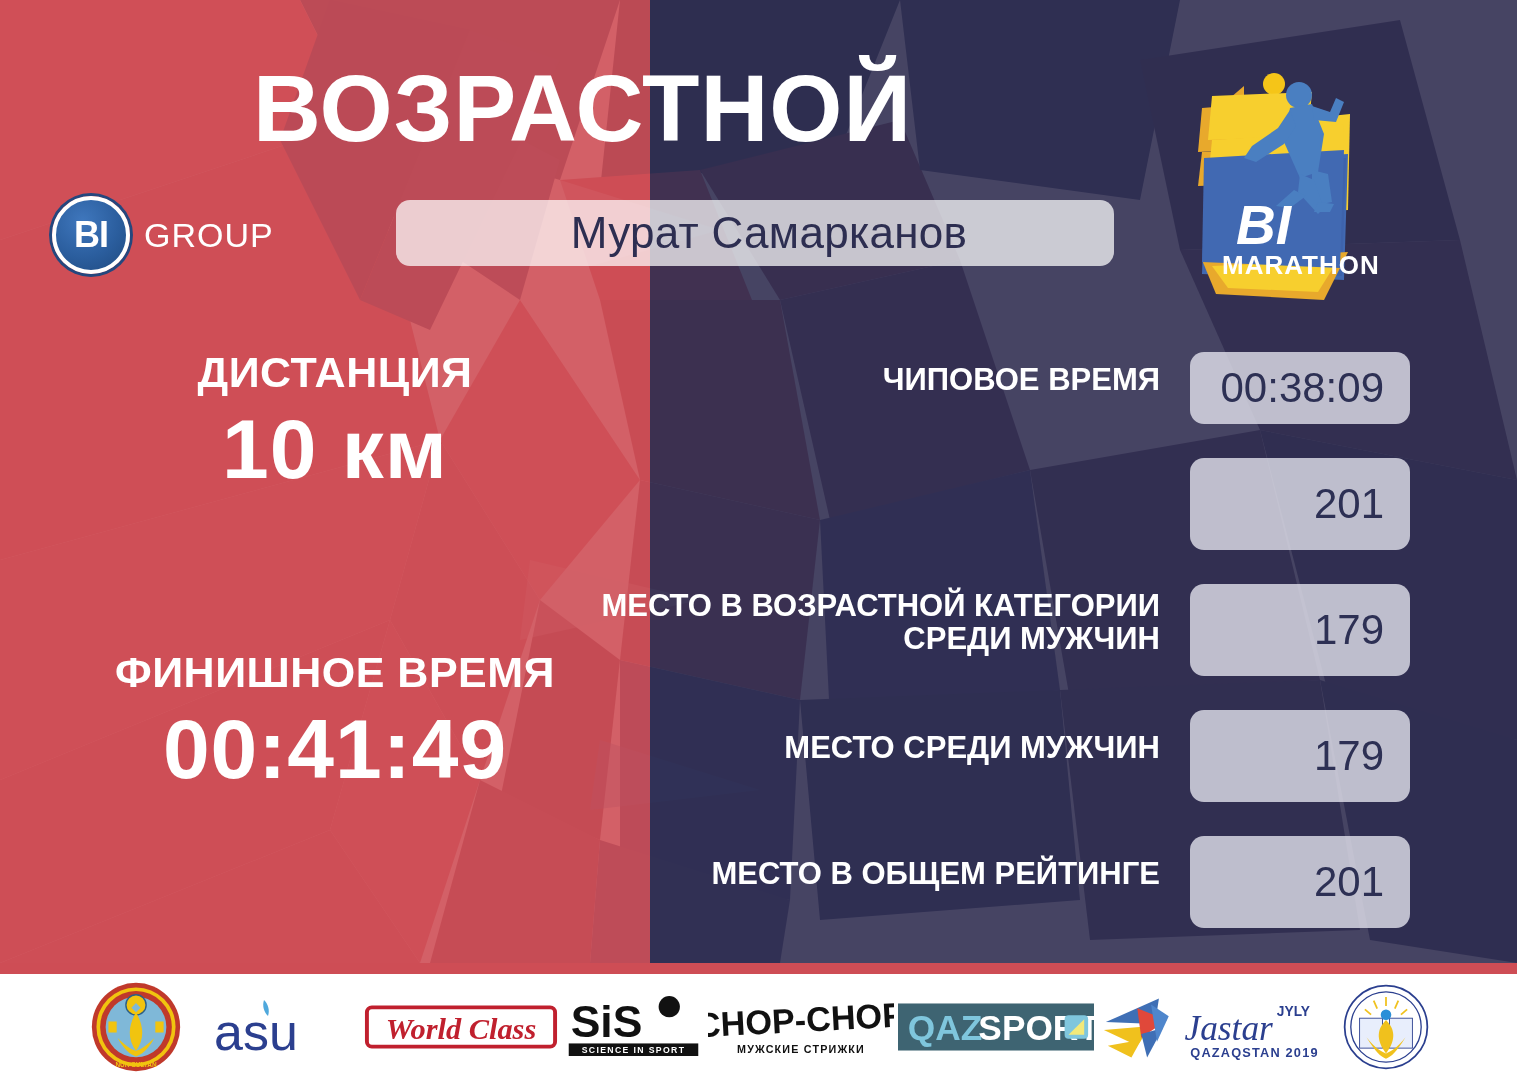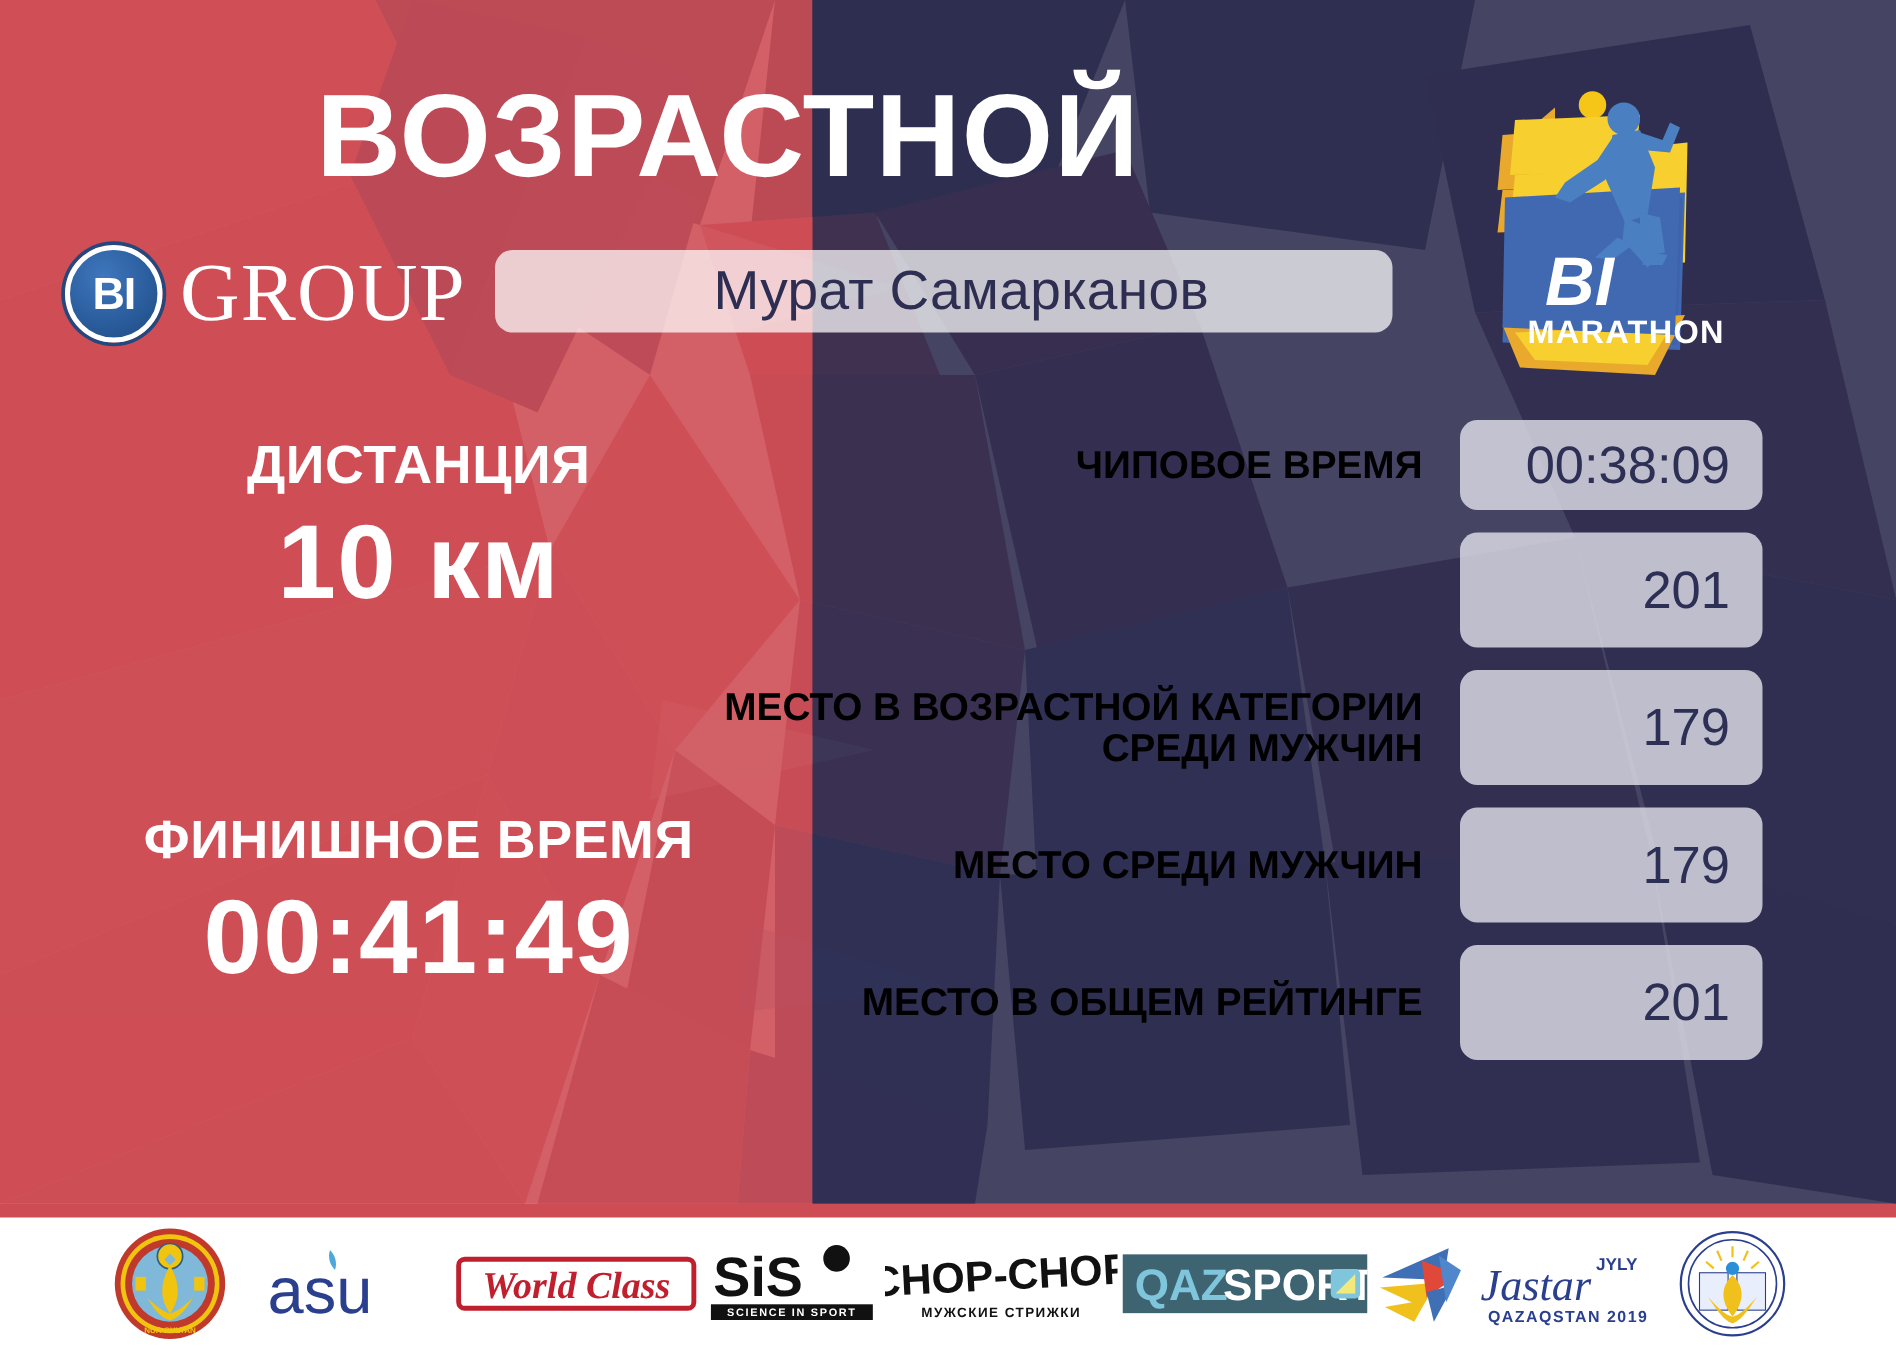--- a/index.html
+++ b/index.html
@@ -50,22 +50,22 @@
     background:radial-gradient(circle at 38% 30%, #3f77bd 0%, #2b5e9e 55%, #1f4a80 100%);
     border:4px solid #ffffff;
     box-shadow:0 0 0 3px #24477e;
     display:flex; align-items:center; justify-content:center;
   }
   .bi-circle span {
     color:#fff; font-weight:bold; font-size:36px; letter-spacing:-1px;
     font-family:"Liberation Sans", sans-serif;
   }
   .bi-word {
-    color:#fff; font-size:66px; font-weight:normal; letter-spacing:1px;
-    font-family:Liberation Serif, serif;
+    color:#fff; font-size:34px; font-weight:normal; letter-spacing:1px;
+    font-family:Liberation Sans, sans-serif;
   }
 
   .name-badge {
     position:absolute; top:200px; left:396px;
     width:718px; height:66px;
     background:rgba(255,255,255,.72);
     border-radius:14px;
     display:flex; align-items:center; justify-content:center;padding-left:28px;
   }
   .name-badge span {
@@ -91,32 +91,33 @@
   }
   .stat-big.thin { font-weight:bold; }
 
   
   #right-stats { position:absolute; top:336px; left:520px; width:890px; }
   .stat-row {
     display:flex; align-items:center; justify-content:flex-end;
     margin-bottom:18px;
   }
   .stat-row .rlabel {
-    color:#000000; font-size:31px; font-weight:bold; line-height:1.08;
+    color:#ffffff; font-size:31px; font-weight:bold; line-height:1.08;
     text-align:right; text-transform:uppercase;
     padding-right:30px; flex:1;
   }
   .stat-row .rvalue {
-    width:242px; min-height:72px;
+    width:220px; min-height:72px;
     background:rgba(226,226,236,.80);
     border-radius:14px;
     display:flex; align-items:center; justify-content:flex-end;
     padding:0 26px;
     color:#2d3054; font-size:42px;
     font-family:"Liberation Sans", sans-serif;
+    margin-top:16px;
   }
   .stat-row.tall .rvalue { min-height:92px; }
 
   
   #sponsor-bar {
     position:absolute; left:0; bottom:0; width:1517px; height:106px;
     background:#ffffff;
     display:flex; align-items:center; justify-content:center; gap:0;
   }
   .sponsor { display:flex; align-items:center; justify-content:center; height:100px; }

